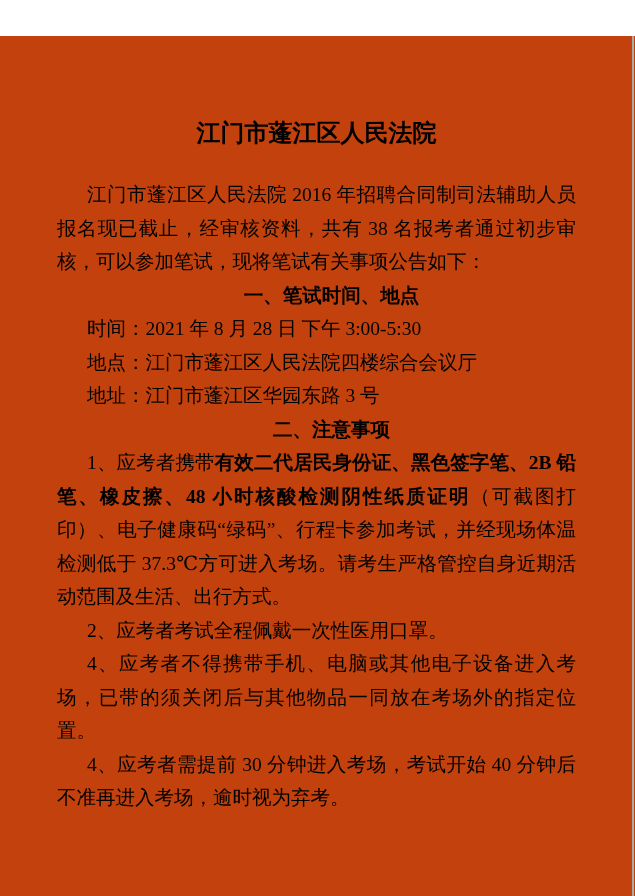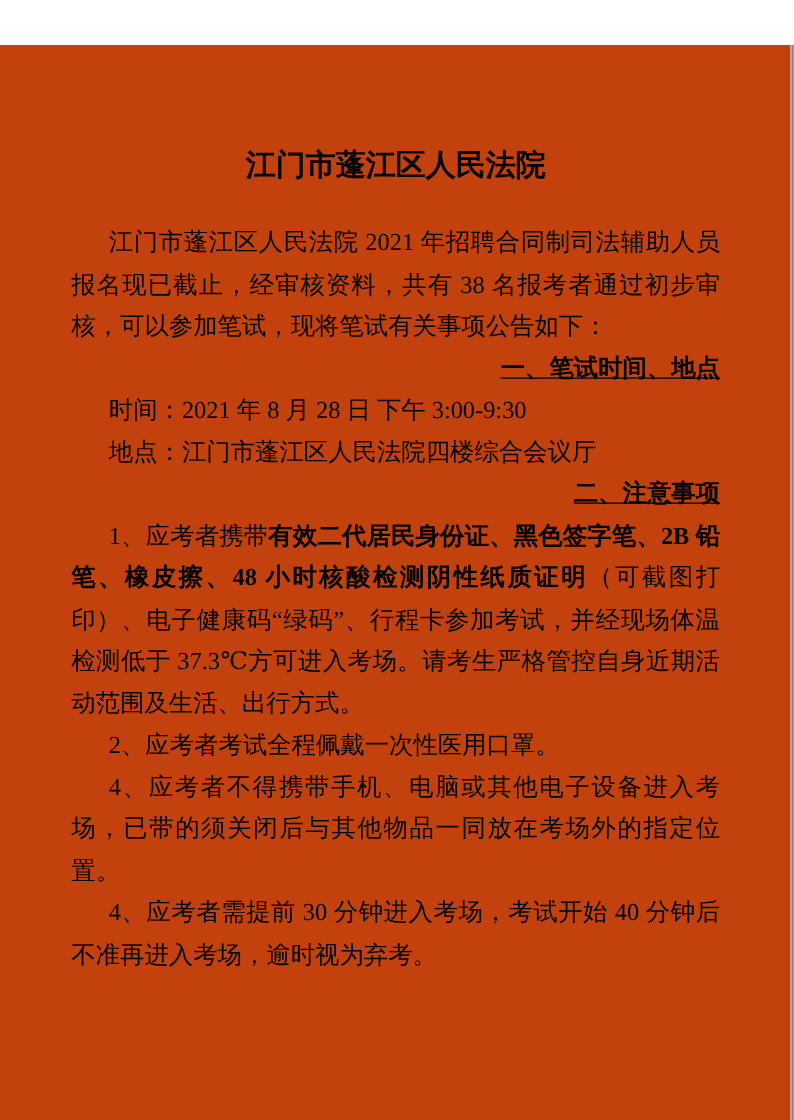--- a/index.html
+++ b/index.html
@@ -50,45 +50,45 @@
     margin-top: 23px;
   }
   .indent {
     text-indent: 30px;
   }
   .sec-heading {
     font-family: "Liberation Sans", "DejaVu Sans", sans-serif;
     font-weight: bold;
     font-size: 19.5px;
     line-height: 33.5px;
-    text-align: right;
+    text-align: center;
     text-indent: 30px;
     margin: 0;
-    text-decoration: underline;
   }
   .bold-run {
     font-weight: bold;
   }
 </style>
 </head>
 <body>
 
 <div class="page">
   <div class="page-edge-right"></div>
 
   <div class="content">
 
     <h1 class="doc-title">江门市蓬江区人民法院</h1>
 
-    <p class="body-par intro indent">江门市蓬江区人民法院 2021 年招聘合同制司法辅助人员报名现已截止，经审核资料，共有 38 名报考者通过初步审核，可以参加笔试，现将笔试有关事项公告如下：</p>
+    <p class="body-par intro indent">江门市蓬江区人民法院 2016 年招聘合同制司法辅助人员报名现已截止，经审核资料，共有 38 名报考者通过初步审核，可以参加笔试，现将笔试有关事项公告如下：</p>
 
     <p class="sec-heading">一、笔试时间、地点</p>
 
-    <p class="body-par indent">时间：2021 年 8 月 28 日  下午 3:00-9:30</p>
+    <p class="body-par indent">时间：2021 年 8 月 28 日  下午 3:00-5:30</p>
     <p class="body-par indent">地点：江门市蓬江区人民法院四楼综合会议厅</p>
+    <p class="body-par indent">地址：江门市蓬江区华园东路 3 号</p>
 
     <p class="sec-heading">二、注意事项</p>
 
     <p class="body-par indent"><span>1、应考者携带</span><span class="bold-run">有效二代居民身份证、黑色签字笔、2B 铅笔、橡皮擦、48 小时核酸检测阴性纸质证明</span><span>（可截图打印）、电子健康码“绿码”、行程卡参加考试，并经现场体温检测低于 37.3℃方可进入考场。请考生严格管控自身近期活动范围及生活、出行方式。</span></p>
 
     <p class="body-par indent">2、应考者考试全程佩戴一次性医用口罩。</p>
     <p class="body-par indent">4、应考者不得携带手机、电脑或其他电子设备进入考场，已带的须关闭后与其他物品一同放在考场外的指定位置。</p>
     <p class="body-par indent">4、应考者需提前 30 分钟进入考场，考试开始 40 分钟后不准再进入考场，逾时视为弃考。</p>
 
   </div>

